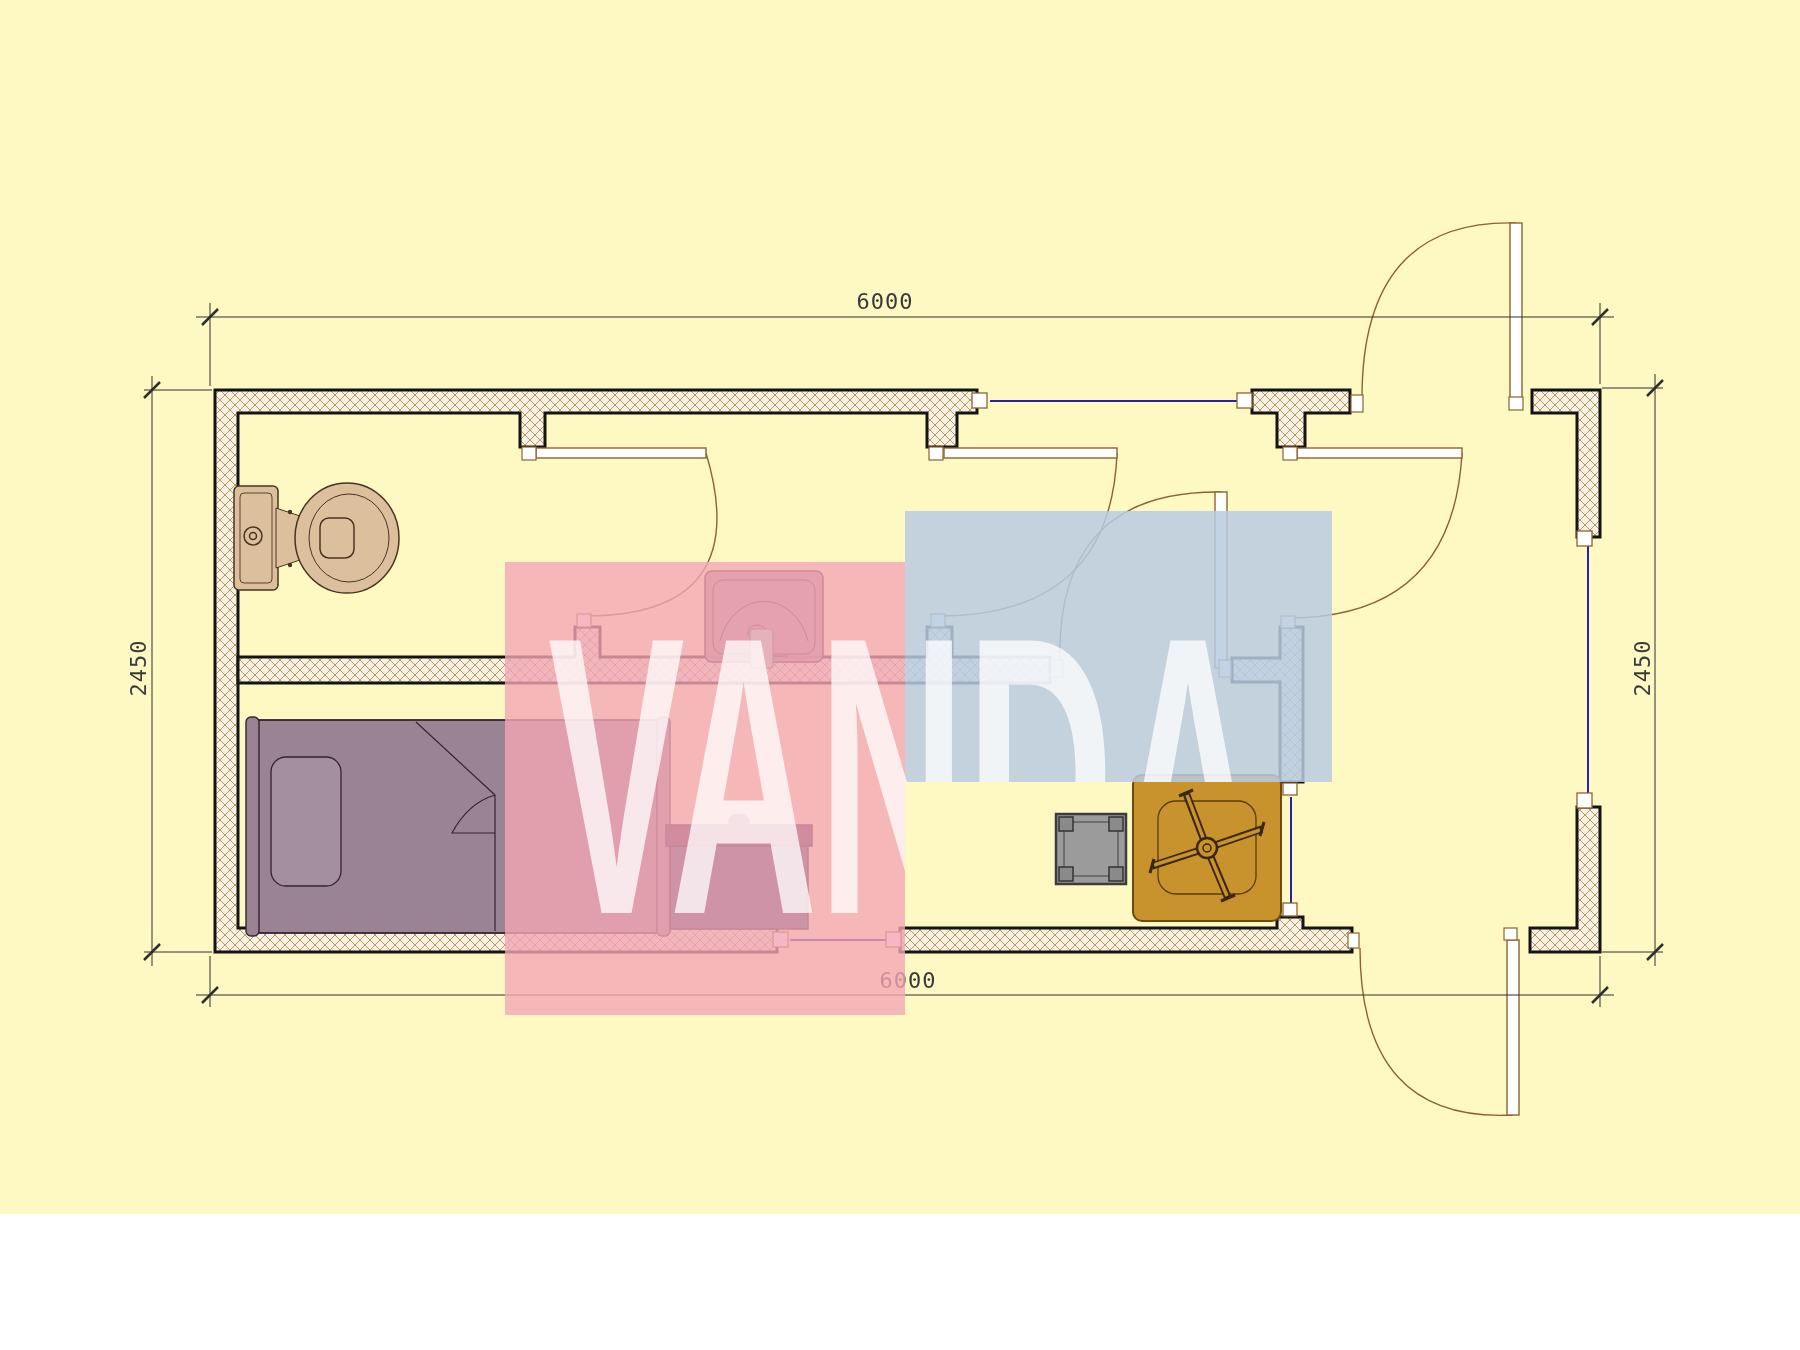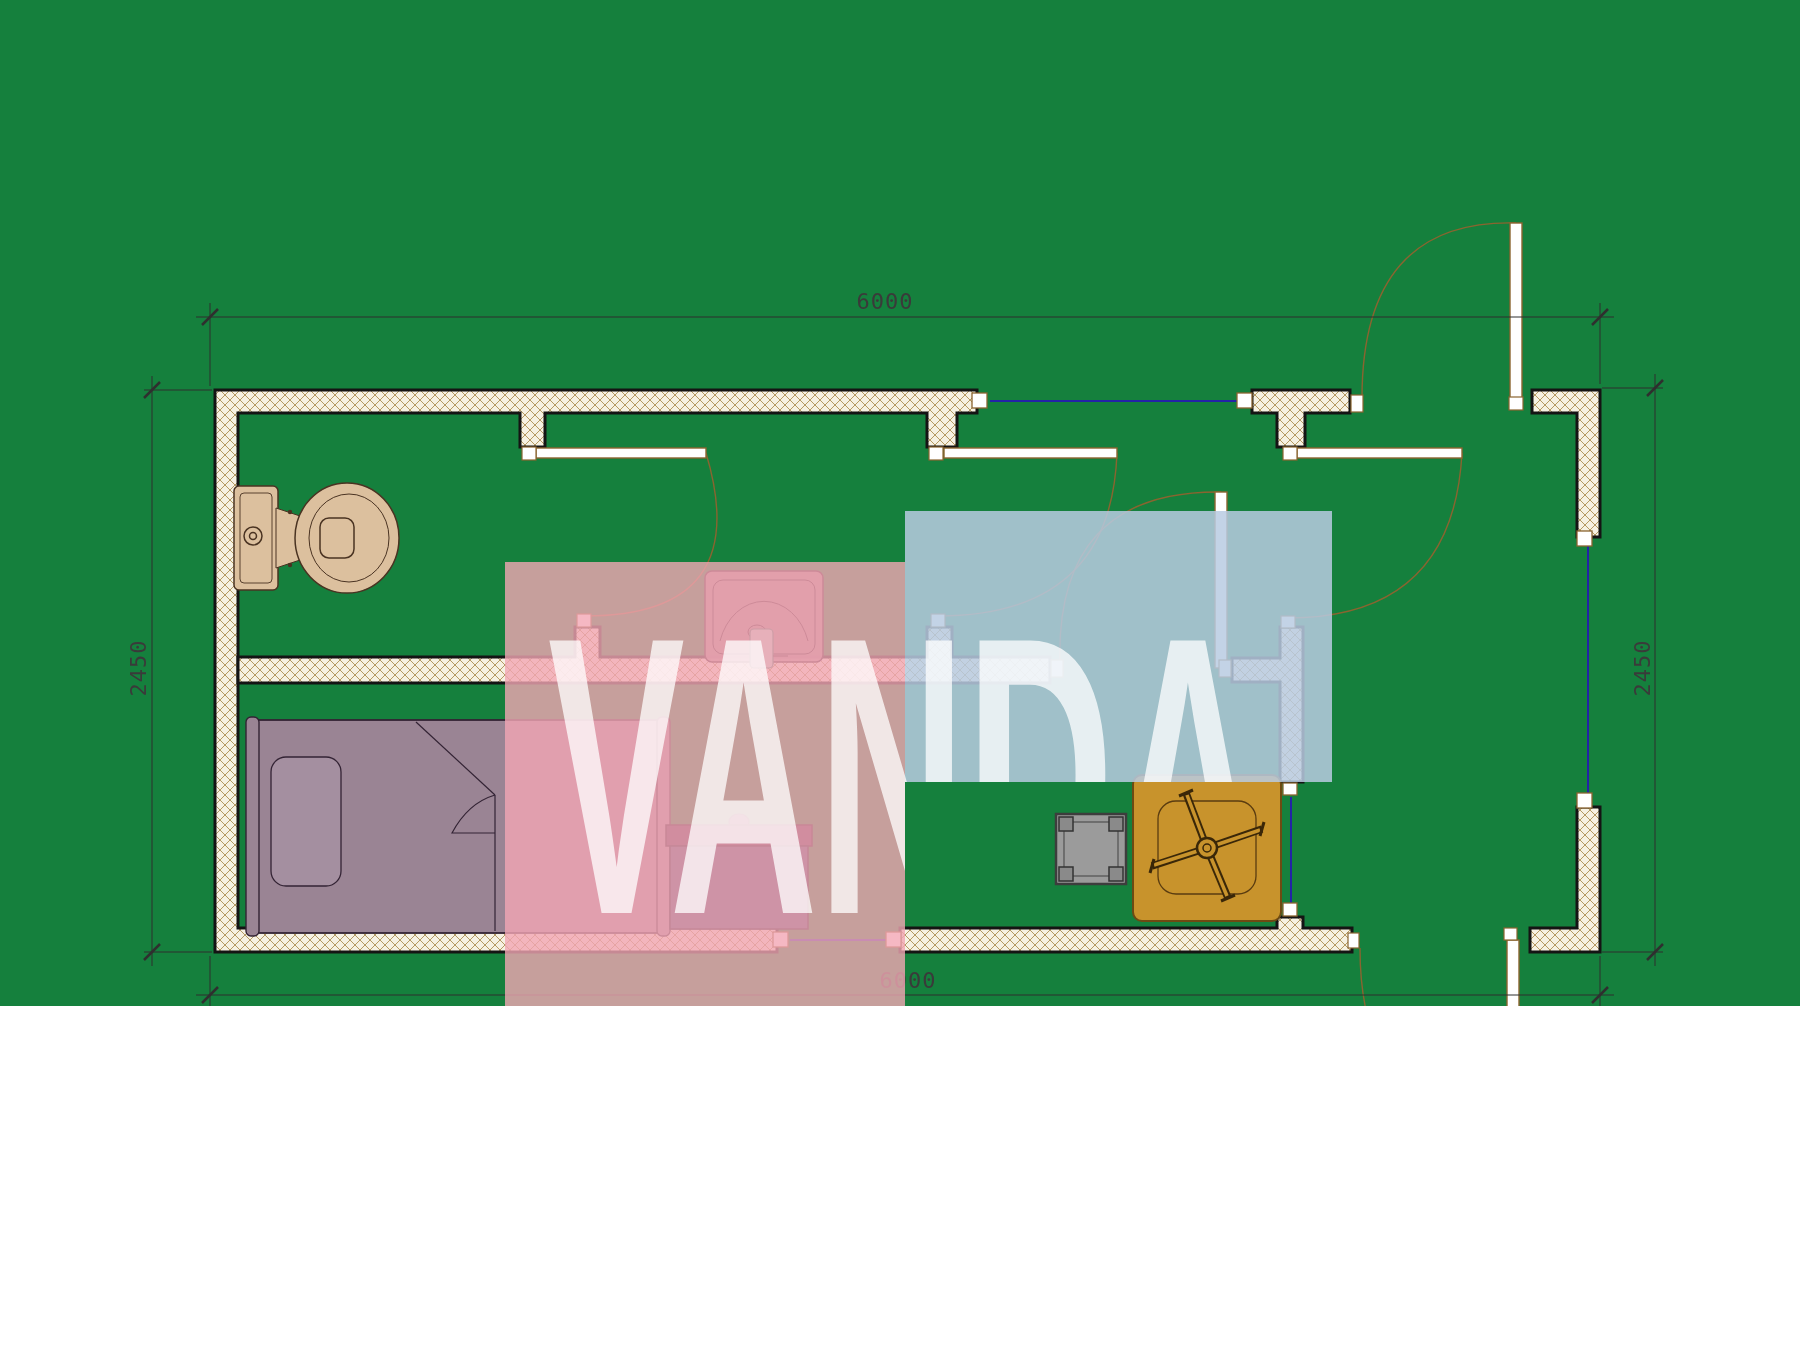--- a/index.html
+++ b/index.html
@@ -1,16 +1,16 @@
 <!DOCTYPE html>
 <html><head>
 <meta charset="utf-8">
 <style>
   html,body{margin:0;padding:0;background:#ffffff;}
-  .canvas{position:relative;width:1800px;height:1006px;background:#15803d;overflow:hidden;
+  .canvas{position:relative;width:1800px;height:1214px;background:#fef9c3;overflow:hidden;
           font-family:"DejaVu Sans Mono", monospace;}
   svg{display:block;}
   .dim-text{font-family:"DejaVu Sans Mono", monospace;font-size:22px;fill:#3a3a3a;letter-spacing:1px;}
   .wm-text{font-family:"Liberation Sans", sans-serif;font-weight:bold;}
 </style>
 </head>
 <body>
 
 <div class="canvas">
 <svg width="1800" height="1350" viewBox="0 0 1800 1350">

